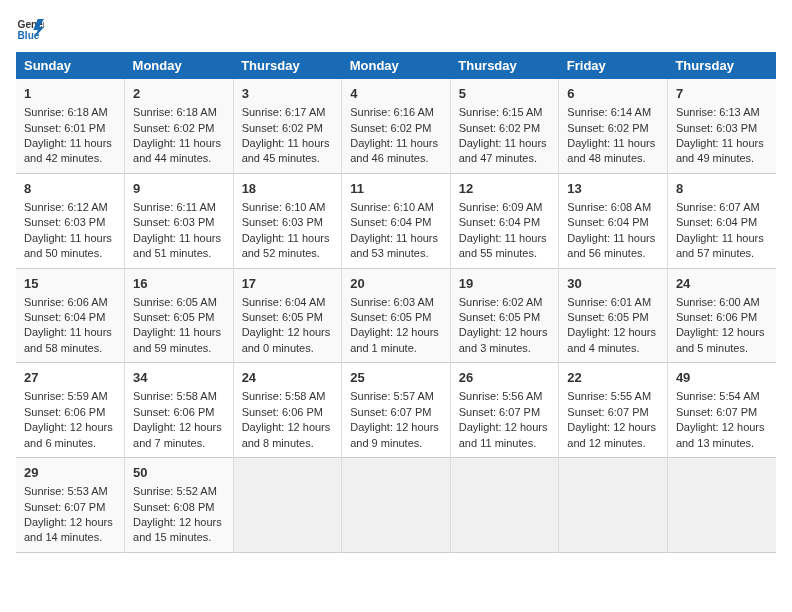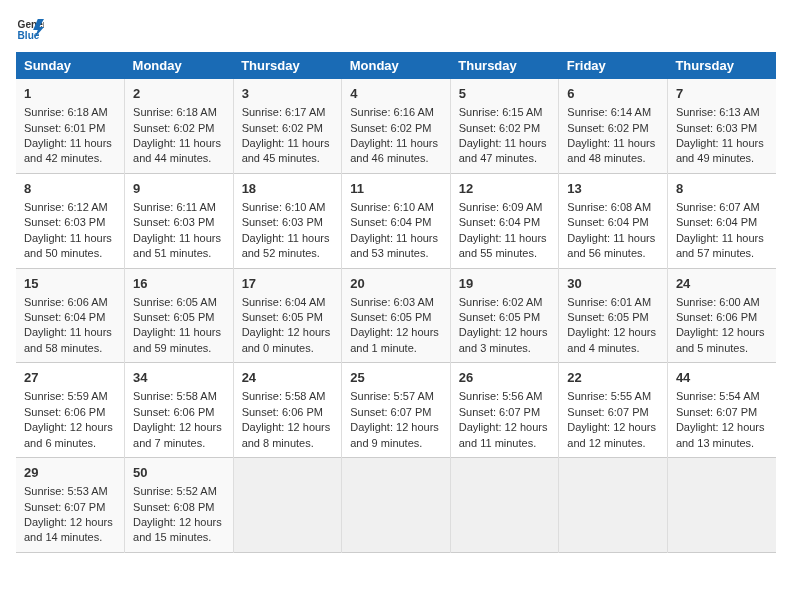--- a/index.html
+++ b/index.html
@@ -137,21 +137,21 @@
         <td><span class="day-num">30</span>Sunrise: 6:01 AM<br>Sunset: 6:05 PM<br>Daylight: 12 hours<br>and 4 minutes.<br></td>
         <td><span class="day-num">24</span>Sunrise: 6:00 AM<br>Sunset: 6:06 PM<br>Daylight: 12 hours<br>and 5 minutes.<br></td>
       </tr>
       <tr>
         <td><span class="day-num">27</span>Sunrise: 5:59 AM<br>Sunset: 6:06 PM<br>Daylight: 12 hours<br>and 6 minutes.<br></td>
         <td><span class="day-num">34</span>Sunrise: 5:58 AM<br>Sunset: 6:06 PM<br>Daylight: 12 hours<br>and 7 minutes.<br></td>
         <td><span class="day-num">24</span>Sunrise: 5:58 AM<br>Sunset: 6:06 PM<br>Daylight: 12 hours<br>and 8 minutes.<br></td>
         <td><span class="day-num">25</span>Sunrise: 5:57 AM<br>Sunset: 6:07 PM<br>Daylight: 12 hours<br>and 9 minutes.<br></td>
         <td><span class="day-num">26</span>Sunrise: 5:56 AM<br>Sunset: 6:07 PM<br>Daylight: 12 hours<br>and 11 minutes.<br></td>
         <td><span class="day-num">22</span>Sunrise: 5:55 AM<br>Sunset: 6:07 PM<br>Daylight: 12 hours<br>and 12 minutes.<br></td>
-        <td><span class="day-num">44</span>Sunrise: 5:54 AM<br>Sunset: 6:07 PM<br>Daylight: 12 hours<br>and 13 minutes.<br></td>
+        <td><span class="day-num">49</span>Sunrise: 5:54 AM<br>Sunset: 6:07 PM<br>Daylight: 12 hours<br>and 13 minutes.<br></td>
       </tr>
       <tr>
         <td><span class="day-num">29</span>Sunrise: 5:53 AM<br>Sunset: 6:07 PM<br>Daylight: 12 hours<br>and 14 minutes.<br></td>
         <td><span class="day-num">50</span>Sunrise: 5:52 AM<br>Sunset: 6:08 PM<br>Daylight: 12 hours<br>and 15 minutes.<br></td>
         <td class="cell-empty"></td>
         <td class="cell-empty"></td>
         <td class="cell-empty"></td>
         <td class="cell-empty"></td>
         <td class="cell-empty"></td>
       </tr>

